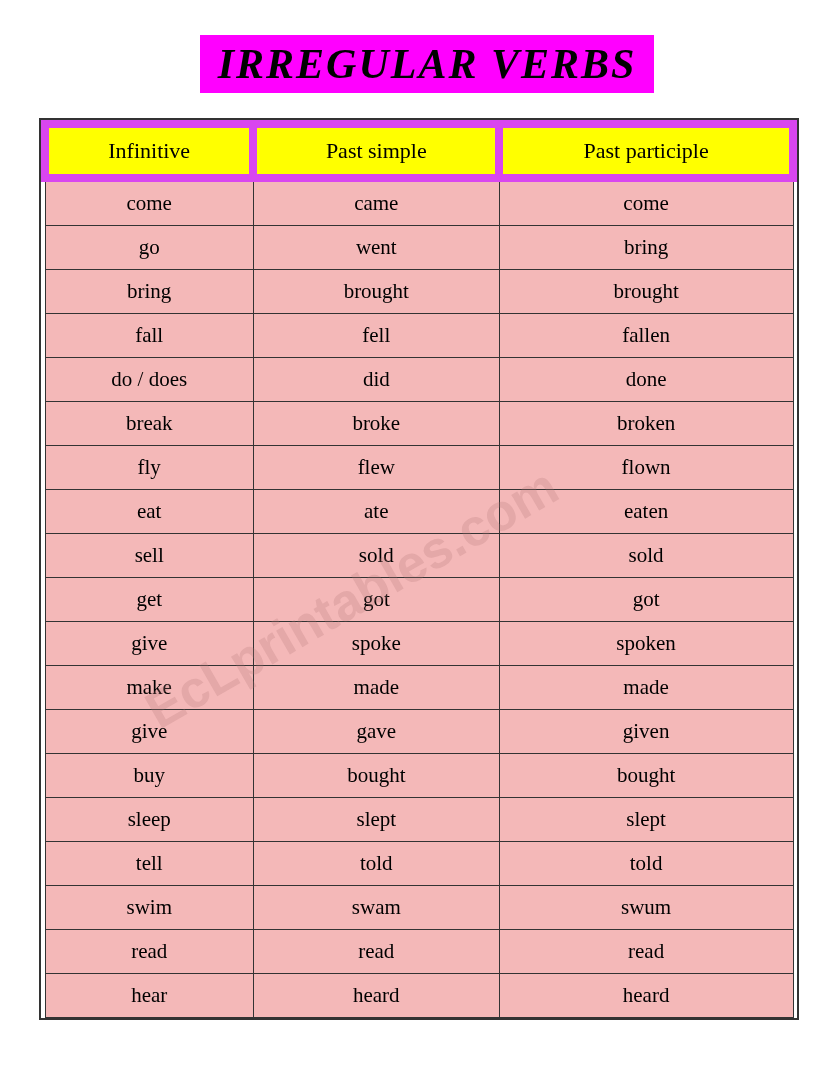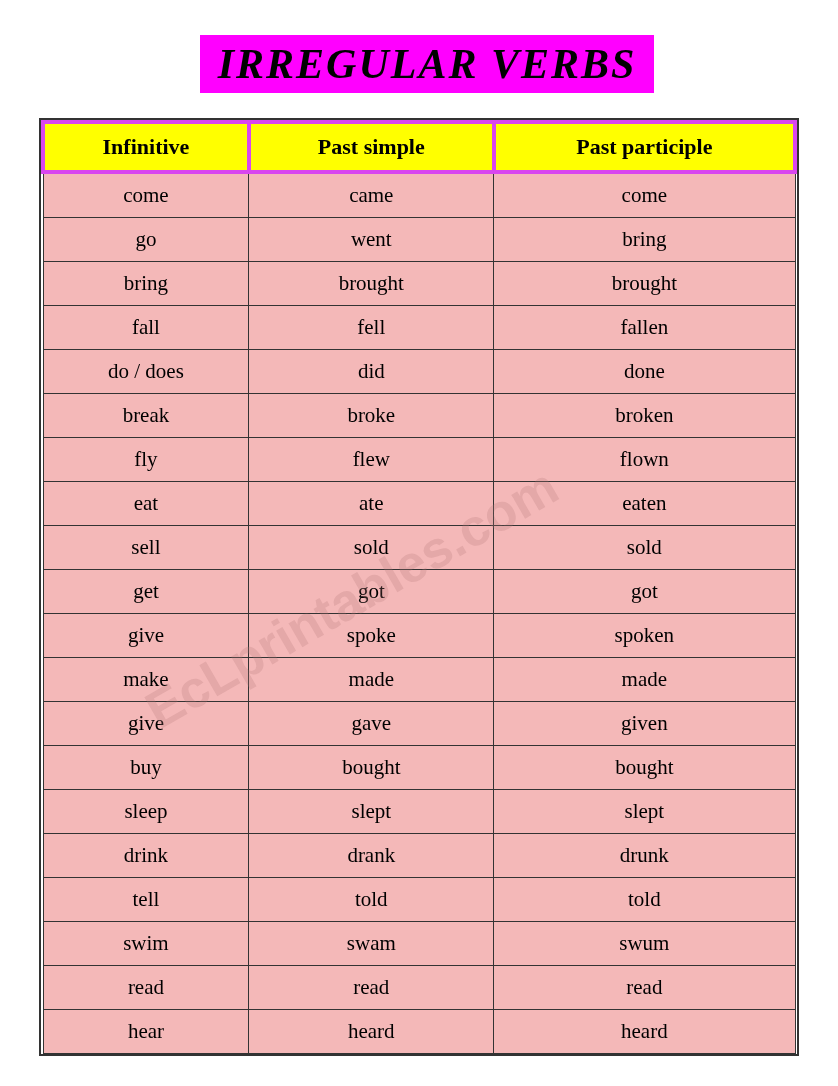--- a/index.html
+++ b/index.html
@@ -39,24 +39,24 @@
       width: 760px;
     }
 
     table {
       width: 100%;
       border-collapse: collapse;
     }
 
     thead tr th {
       background-color: #ffff00;
-      border: 4px solid #d946ef;
+      border: 8px solid #d946ef;
       padding: 10px 8px;
       font-size: 22px;
-      font-weight: bold;
+      font-weight: normal;
       font-family: 'Comic Sans MS', 'Chalkboard SE', cursive;
     }
 
     tbody tr td {
       background-color: #f4b8b8;
       border: 1.5px solid #333;
       padding: 9px 8px;
       font-size: 21px;
       text-align: center;
       font-family: 'Comic Sans MS', 'Chalkboard SE', cursive;
@@ -163,25 +163,20 @@
             <td>buy</td>
             <td>bought</td>
             <td>bought</td>
           </tr>
           <tr>
             <td>sleep</td>
             <td>slept</td>
             <td>slept</td>
           </tr>
           <tr>
-            <td>drink</td>
-            <td>drank</td>
-            <td>drunk</td>
-          </tr>
-          <tr>
             <td>tell</td>
             <td>told</td>
             <td>told</td>
           </tr>
           <tr>
             <td>swim</td>
             <td>swam</td>
             <td>swum</td>
           </tr>
           <tr>

